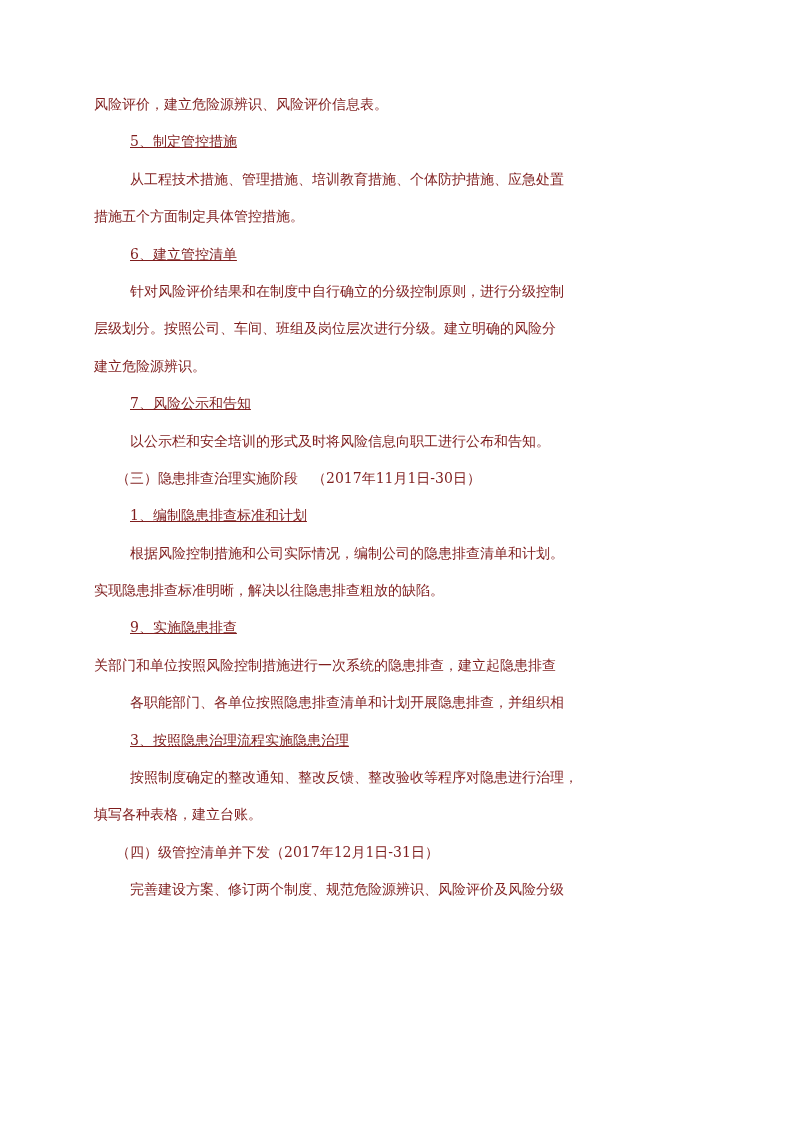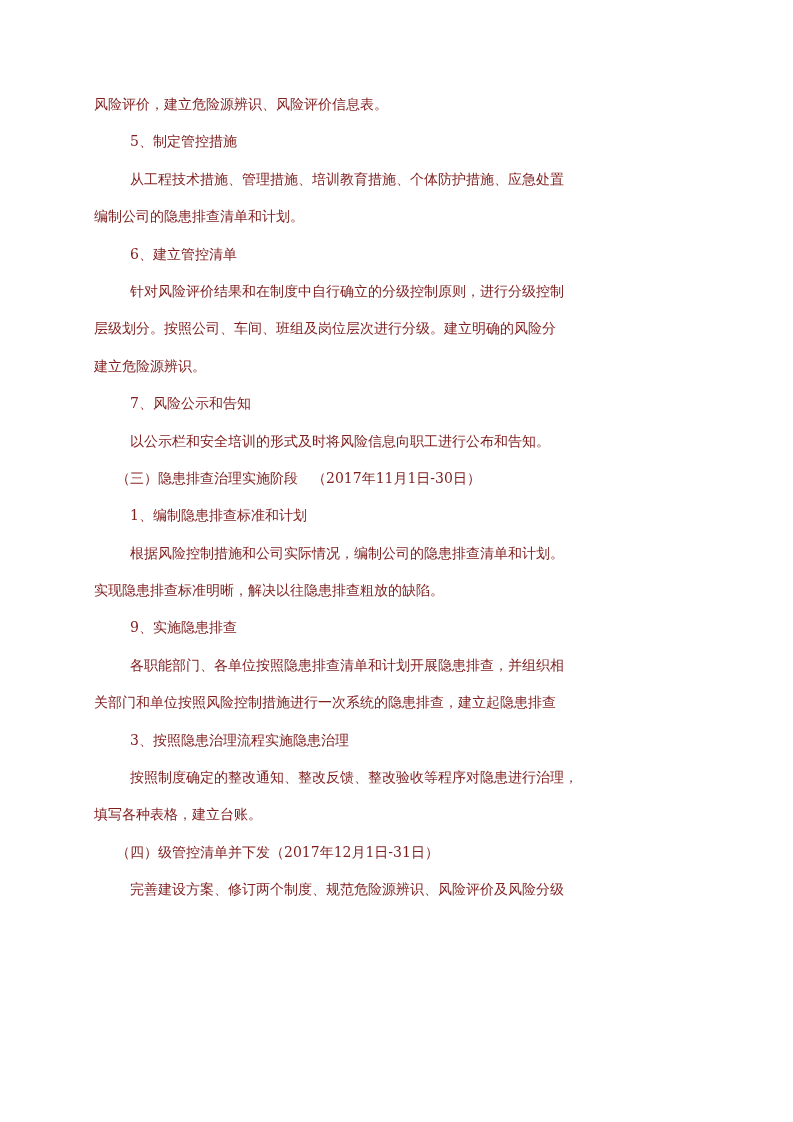--- a/index.html
+++ b/index.html
@@ -4,42 +4,42 @@
 <style>
   html, body { margin: 0; padding: 0; background: #ffffff; }
   body { width: 793px; height: 1122px; position: relative; overflow: hidden; }
   .page {
     position: absolute; left: 94px; top: 86px; width: 620px;
     font-family: "DejaVu Serif", "Liberation Serif", serif;
     font-size: 14px; color: #7f1d1d;
   }
   .line { height: 37.4px; line-height: 37.4px; white-space: nowrap; text-align: justify; }
   .ind { padding-left: 36px; }
-  .ind-h { padding-left: 36px; }
+  .ind-h { padding-left: 36px; text-decoration: underline; }
   .ind-s { padding-left: 22px; }
 </style>
 </head>
 <body>
 
 <div class="page">
   <div class="line">风险评价，建立危险源辨识、风险评价信息表。</div>
   <div class="line ind-h">5、制定管控措施</div>
   <div class="line ind">从工程技术措施、管理措施、培训教育措施、个体防护措施、应急处置</div>
-  <div class="line">编制公司的隐患排查清单和计划。</div>
+  <div class="line">措施五个方面制定具体管控措施。</div>
   <div class="line ind-h">6、建立管控清单</div>
   <div class="line ind">针对风险评价结果和在制度中自行确立的分级控制原则，进行分级控制</div>
   <div class="line">层级划分。按照公司、车间、班组及岗位层次进行分级。建立明确的风险分</div>
   <div class="line">建立危险源辨识。</div>
   <div class="line ind-h">7、风险公示和告知</div>
   <div class="line ind">以公示栏和安全培训的形式及时将风险信息向职工进行公布和告知。</div>
   <div class="line ind-s">（三）隐患排查治理实施阶段　（2017年11月1日-30日）</div>
   <div class="line ind-h">1、编制隐患排查标准和计划</div>
   <div class="line ind">根据风险控制措施和公司实际情况，编制公司的隐患排查清单和计划。</div>
   <div class="line">实现隐患排查标准明晰，解决以往隐患排查粗放的缺陷。</div>
   <div class="line ind-h">9、实施隐患排查</div>
+  <div class="line">关部门和单位按照风险控制措施进行一次系统的隐患排查，建立起隐患排查</div>
   <div class="line ind">各职能部门、各单位按照隐患排查清单和计划开展隐患排查，并组织相</div>
-  <div class="line">关部门和单位按照风险控制措施进行一次系统的隐患排查，建立起隐患排查</div>
   <div class="line ind-h">3、按照隐患治理流程实施隐患治理</div>
   <div class="line ind">按照制度确定的整改通知、整改反馈、整改验收等程序对隐患进行治理，</div>
   <div class="line">填写各种表格，建立台账。</div>
   <div class="line ind-s">（四）级管控清单并下发（2017年12月1日-31日）</div>
   <div class="line ind">完善建设方案、修订两个制度、规范危险源辨识、风险评价及风险分级</div>
 </div>
 
 </body></html>

